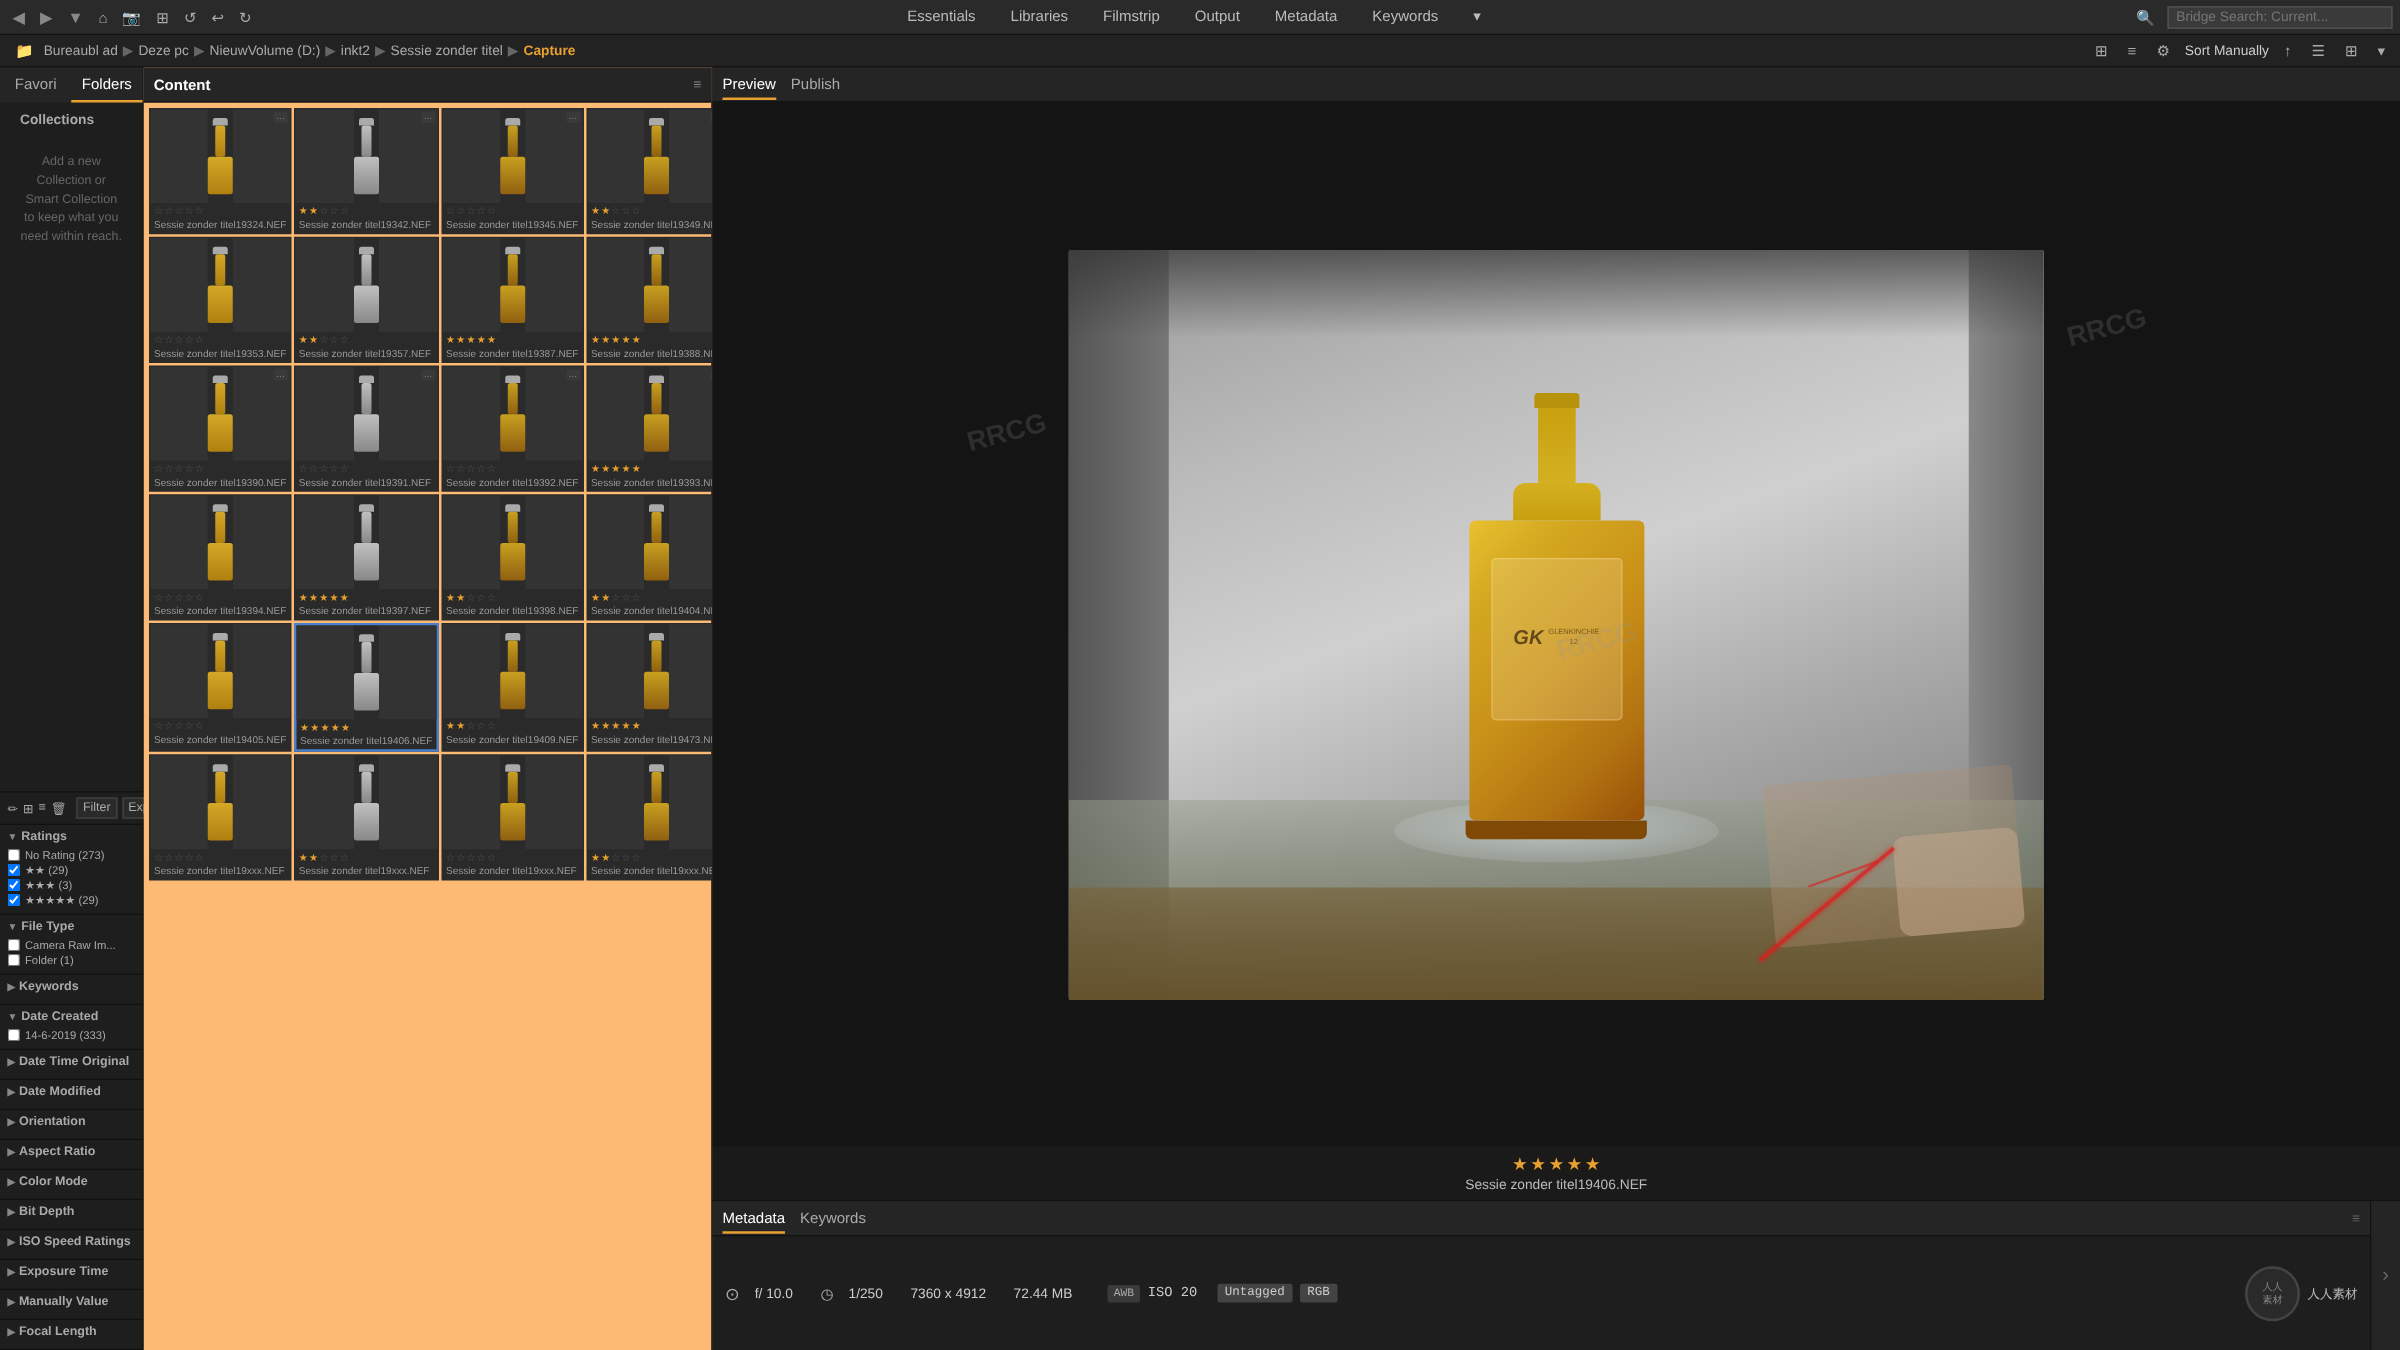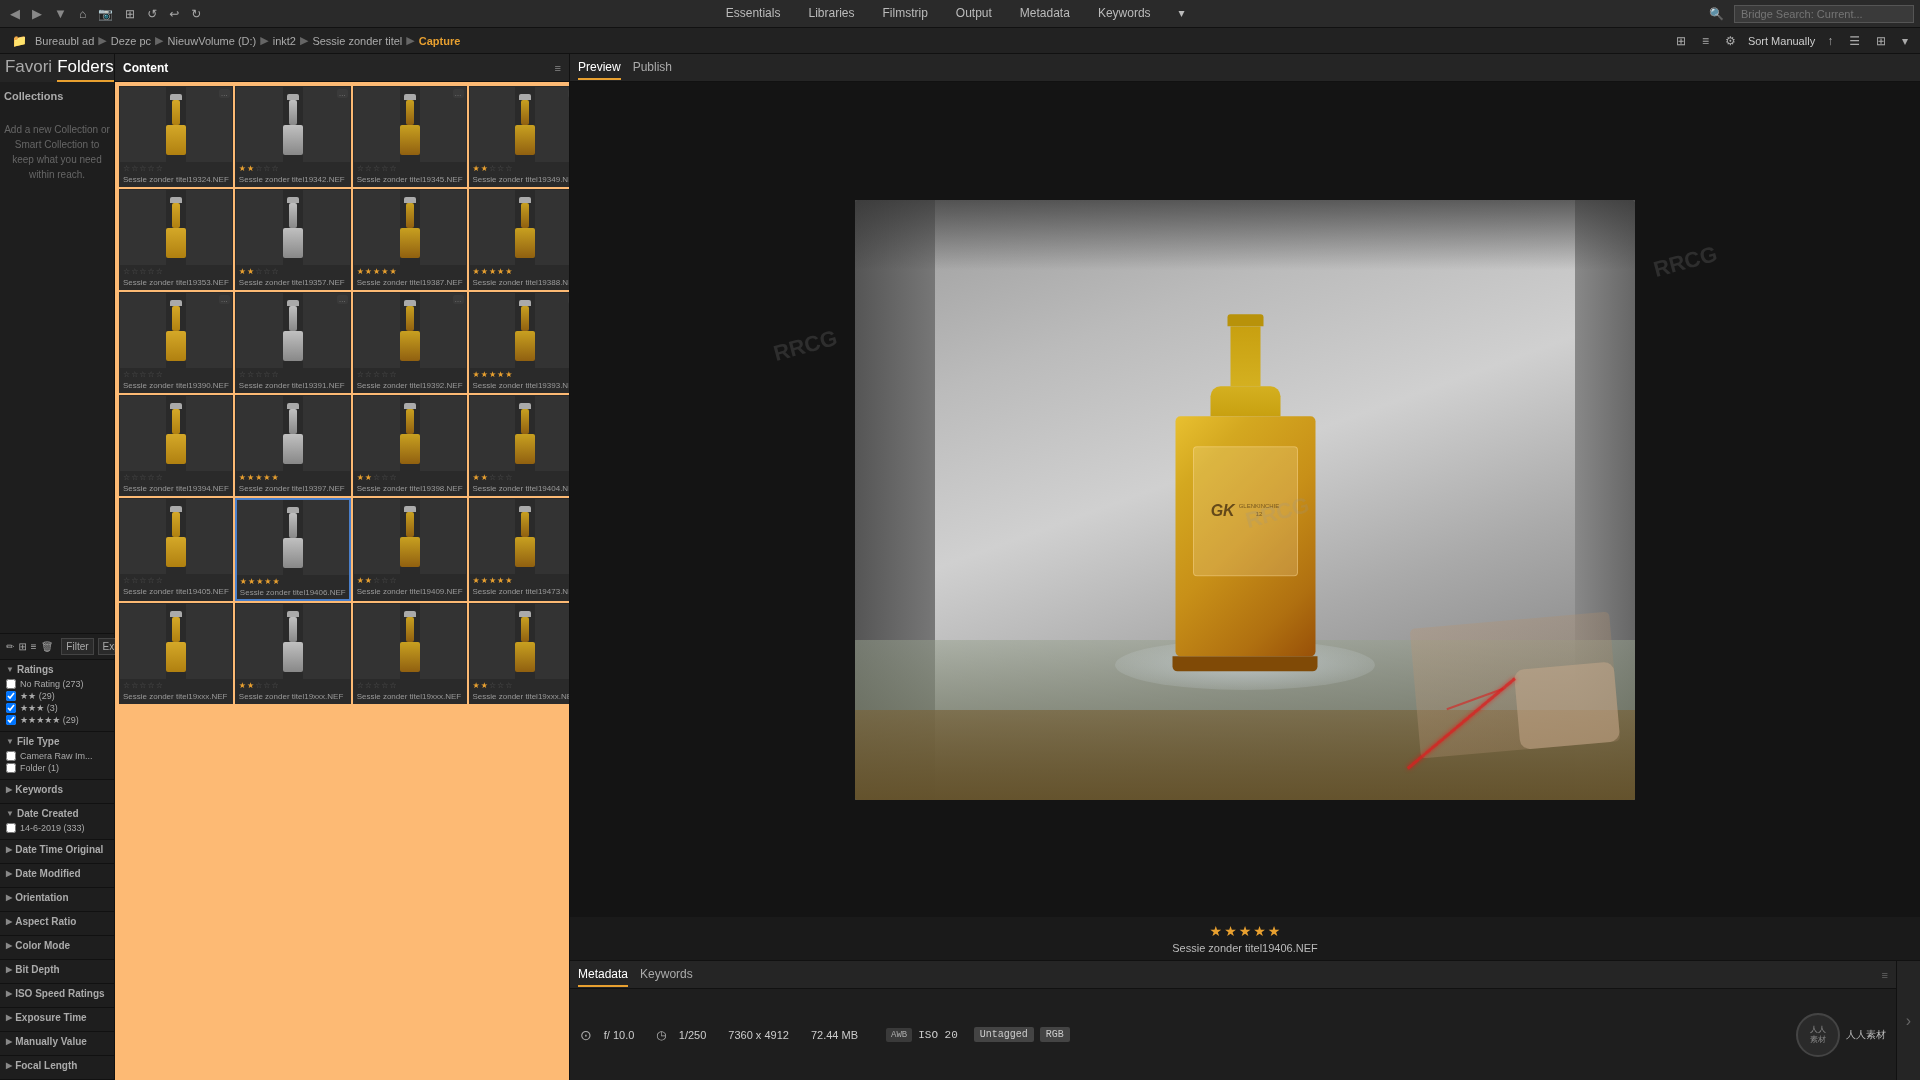--- a/index.html
+++ b/index.html
@@ -105,30 +105,30 @@
       display: flex;
       height: 28px;
       background: #252525;
     }
     .panel-tab {
       flex: 1;
       display: flex;
       align-items: center;
       justify-content: center;
       color: #aaa;
-      font-size: 17px;
+      font-size: 12px;
       cursor: pointer;
       border-bottom: 2px solid transparent;
     }
     .panel-tab.active {
       color: #fff;
       border-bottom: 2px solid #e8a030;
     }
     .collections-section {
-      padding: 8px 4px;
+      padding: 8px 16px;
       flex: 1;
     }
     .collections-title {
       color: #aaa;
       font-size: 11px;
       font-weight: bold;
       margin-bottom: 6px;
     }
     .collections-placeholder {
       color: #666;

